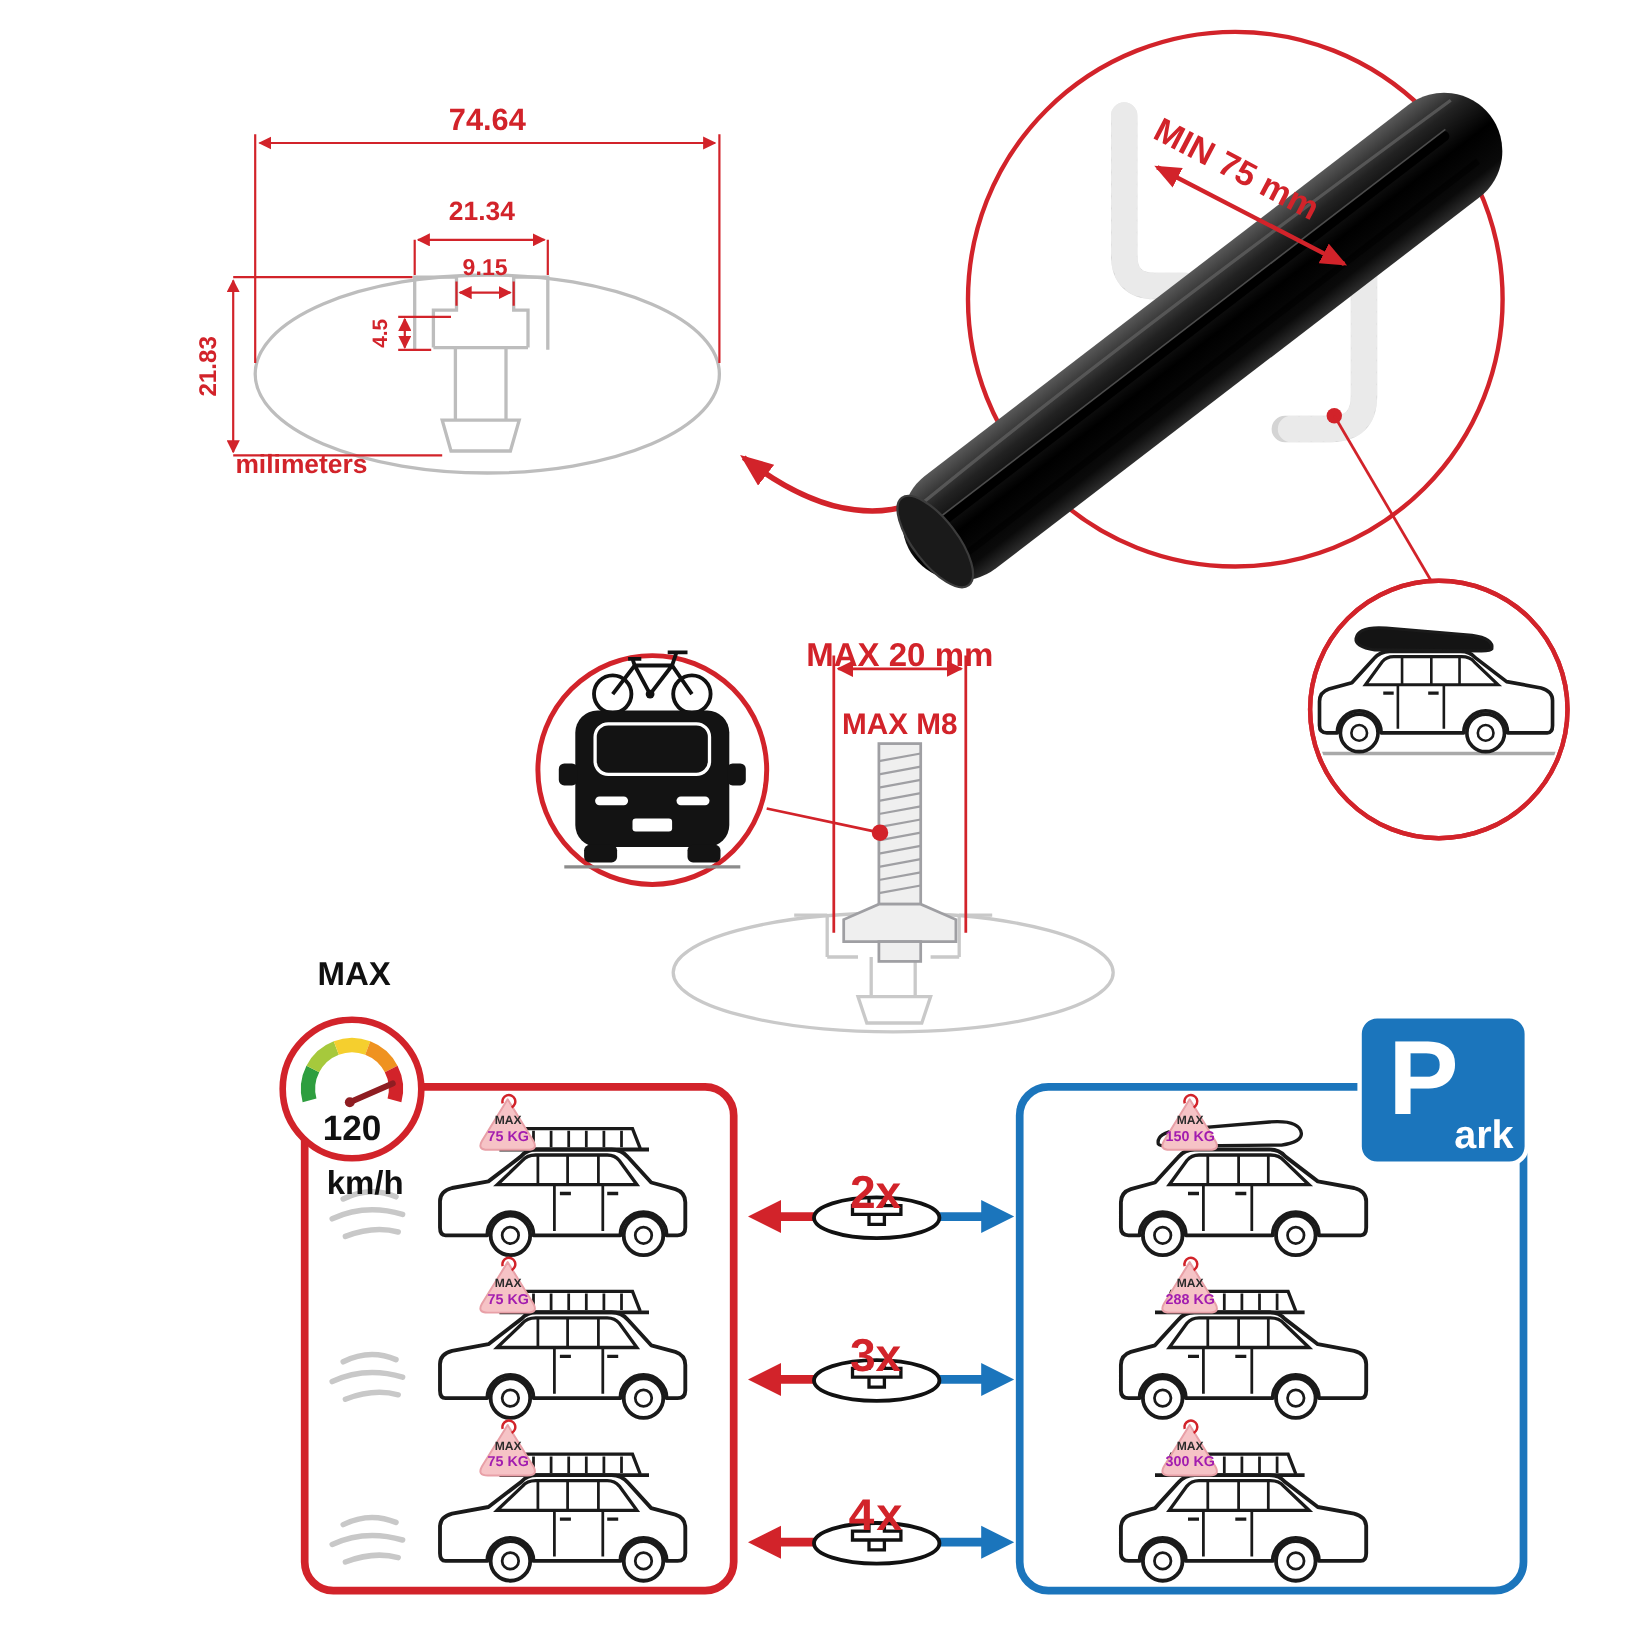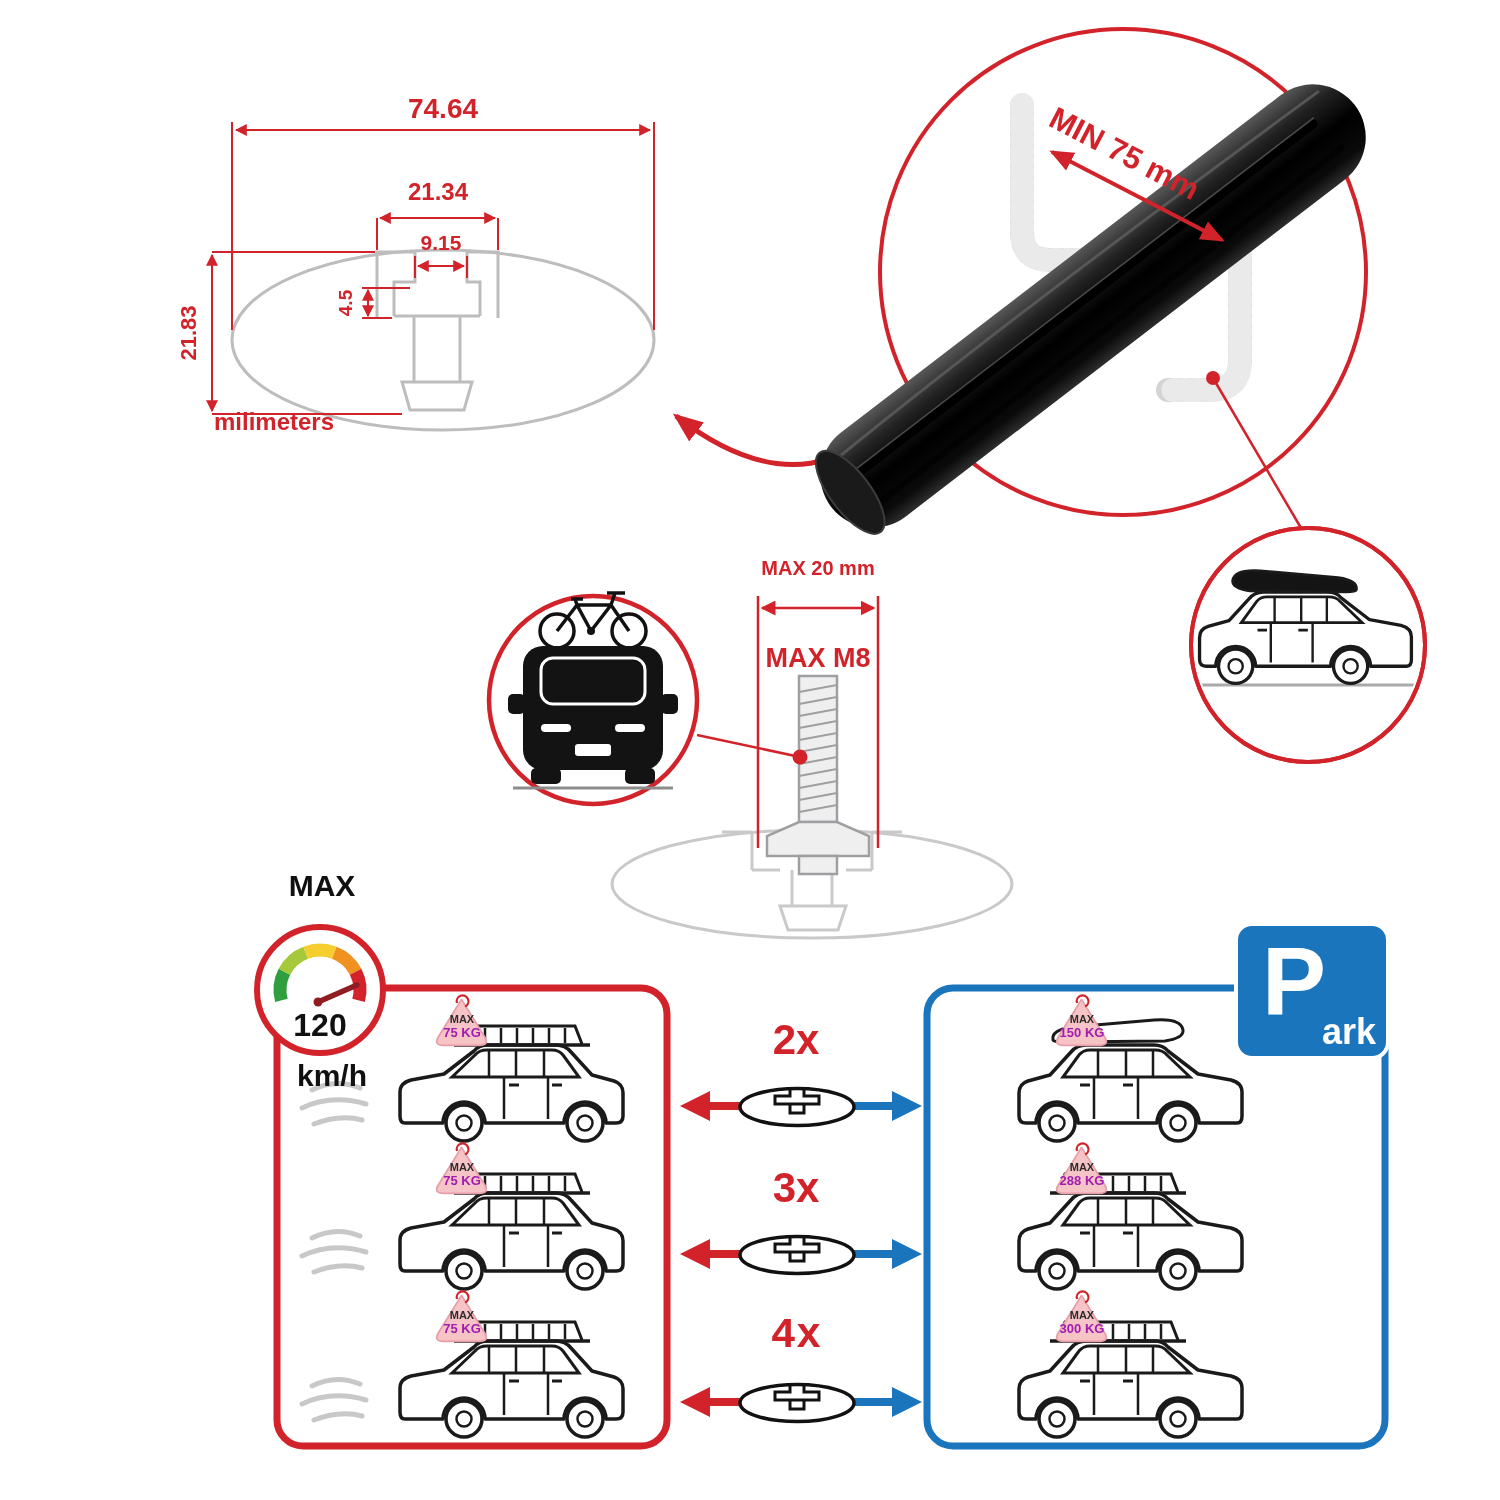--- a/index.html
+++ b/index.html
@@ -2,25 +2,25 @@
 <html><head>
 <meta charset="utf-8">
 <style>
   html,body{margin:0;padding:0;background:#fff;}
   .stage{position:relative;width:1500px;height:1500px;background:#fff;overflow:hidden;
          font-family:"Liberation Sans",sans-serif;border-radius:16px;}
   .stage svg.art{position:absolute;left:0;top:0;}
   svg text{font-family:"Liberation Sans",sans-serif;font-weight:700;}
   .t{position:absolute;color:#d2232a;font-weight:700;text-align:center;line-height:1.05;}
   .min75{left:1024px;top:138px;width:200px;font-size:31px;transform:rotate(27.5deg);}
-  .max20{left:698px;top:558px;width:240px;font-size:20px;}
+  .max20{left:698px;top:580px;width:240px;font-size:30px;}
   .maxm8{left:698px;top:644px;width:240px;font-size:27px;}
   .maxlab{left:262px;top:870px;width:120px;font-size:30px;color:#101010;}
   .kmh{left:247px;top:1060px;width:120px;font-size:30px;color:#101010;text-align:right;}
-  .mult{width:104px;left:744px;font-size:42px;}
+  .mult{width:104px;left:744px;font-size:42px;margin-top:44px;}
   .m0{top:1018px;} .m1{top:1166px;} .m2{top:1314px;font-family:Liberation Mono, monospace;}
   .tag{position:absolute;width:64px;text-align:center;line-height:1.08;}
   .tagL{left:430px;} .tagR{left:1050px;}
   .r0{top:1014px;} .r1{top:1162px;} .r2{top:1310px;}
   .tagmax{font-size:11px;font-weight:700;color:#2c2c2c;}
   .tagval{font-size:13px;font-weight:700;color:#a21caf;}
   .park{position:absolute;left:1234px;top:922px;width:156px;height:138px;background:#1b75bc;
         border:4px solid #fff;border-radius:18px;box-sizing:border-box;}
   .park .p{position:absolute;left:24px;top:2px;color:#fff;font-size:96px;font-weight:700;line-height:1.1;}
   .park .ark{position:absolute;right:10px;bottom:3px;color:#fff;font-size:36px;font-weight:700;}

